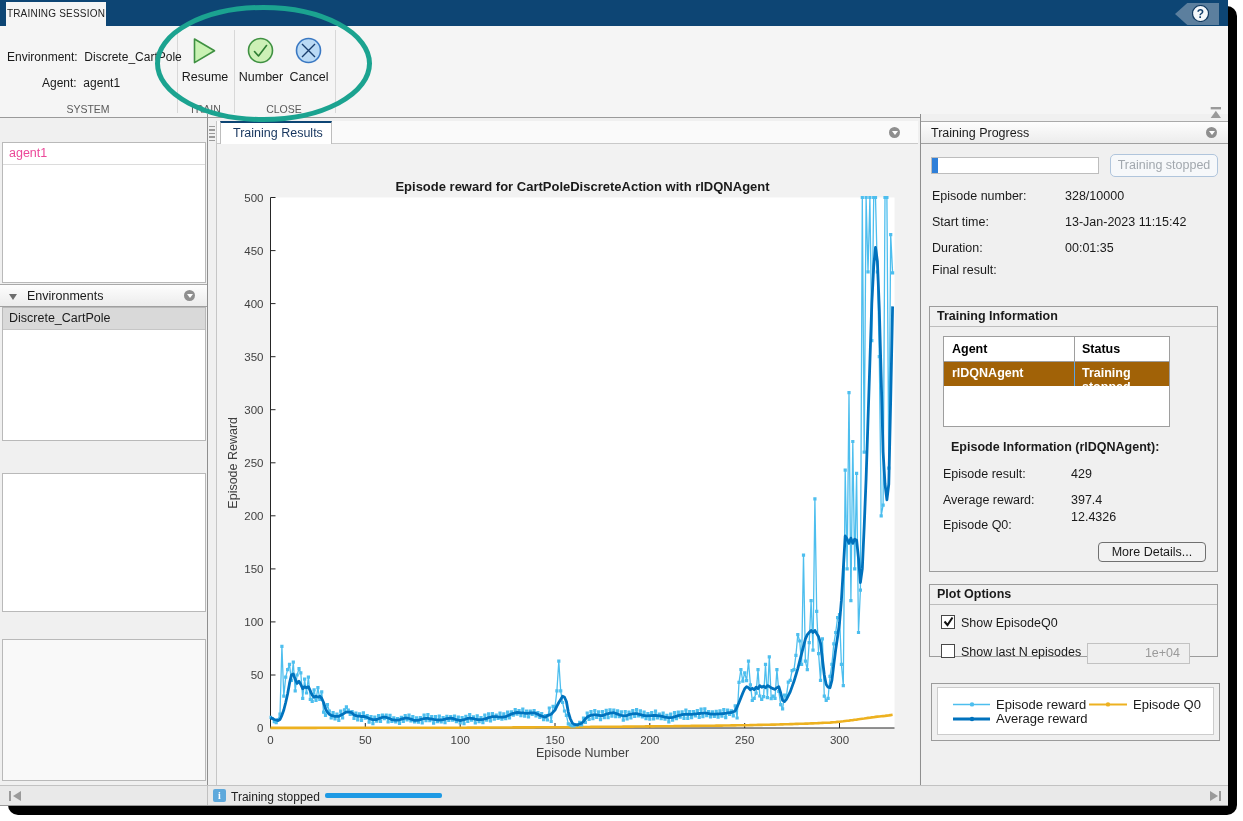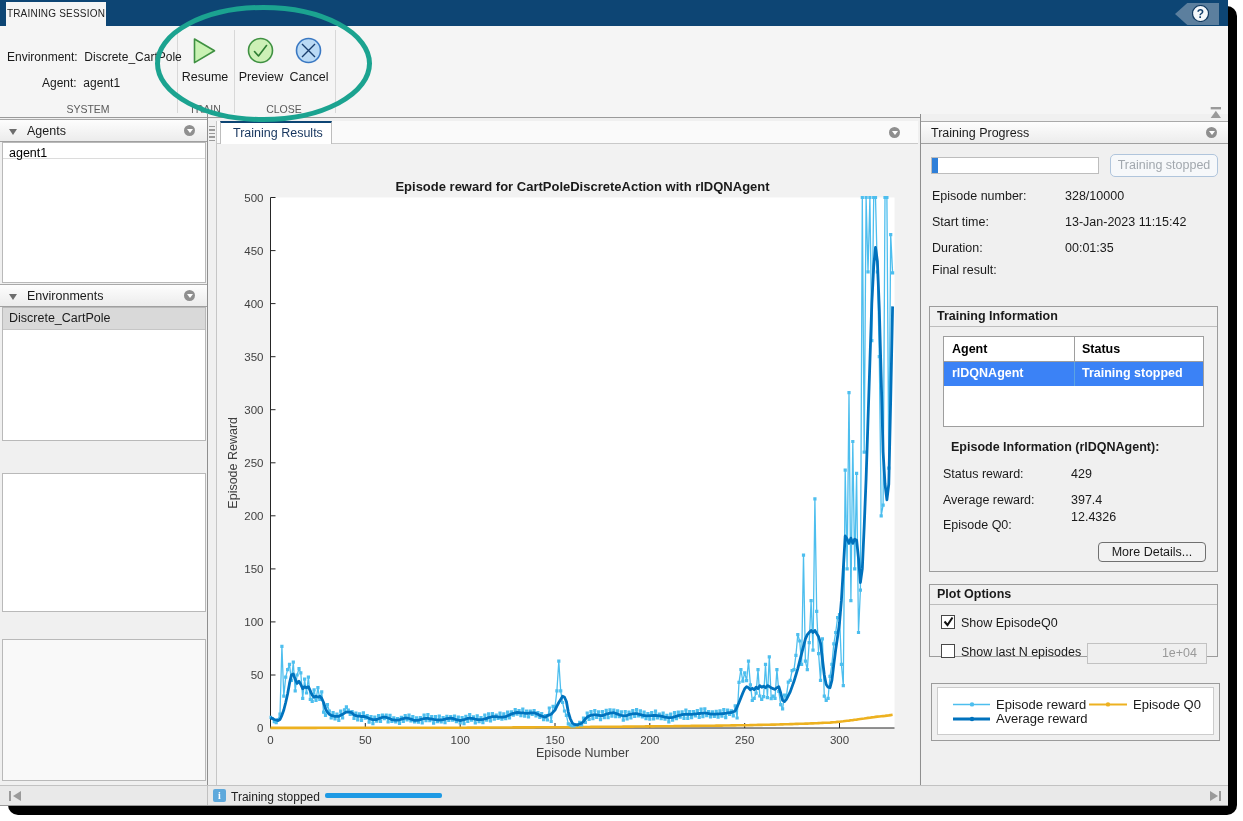--- a/index.html
+++ b/index.html
@@ -97,34 +97,29 @@
   <div class="tbtxt" style="left:7px;top:50px">Environment:&nbsp; Discrete_CartPole</div>
   <div class="tbtxt" style="left:42px;top:76px">Agent:&nbsp; agent1</div>
   <svg class="abs" style="left:193px;top:37px" width="24" height="28">
       <path d="M1.5 2 L21.5 13.8 L1.5 25.6 Z" fill="#c9f2b3" stroke="#3f9142" stroke-width="1.6" stroke-linejoin="round"></path>
     </svg>
   <div class="btnlbl" style="left:165px">Resume</div>
   <svg class="abs" style="left:247px;top:37px" width="27" height="27">
       <circle cx="13.5" cy="13.5" r="12" fill="#cdf0b6" stroke="#3f9142" stroke-width="1.6"></circle>
       <path d="M7.5 14.5 L11.5 19 L19.5 8.5" fill="none" stroke="#2e7d32" stroke-width="1.6" stroke-linecap="round" stroke-linejoin="round"></path>
     </svg>
-  <div class="btnlbl" style="left:221px">Preview</div>
+  <div class="btnlbl" style="left:221px">Number</div>
   <svg class="abs" style="left:295px;top:37px" width="27" height="27">
       <circle cx="13.5" cy="13.5" r="12" fill="#badaf5" stroke="#3a78c2" stroke-width="1.6"></circle>
       <path d="M7 7 L20 20 M20 7 L7 20" fill="none" stroke="#1a3e6e" stroke-width="1.4"></path>
     </svg>
   <div class="btnlbl" style="left:269px">Cancel</div>
 
-  <div class="phead" style="top:119px">
-      <span class="tri"></span>
-      <span class="t">Agents</span>
-      <span class="circicon" style="left:184px;top:5px"></span>
-    </div>
   <div class="lbox" style="top:142px;height:141px">
-      <div style="height:16px;border-bottom:1px solid #dcdcdc;font-size:12.5px;color:#000000;padding:3px 0 0 6px">agent1</div>
+      <div style="height:22px;border-bottom:1px solid #dcdcdc;font-size:12.5px;color:#ec4899;padding:3px 0 0 6px">agent1</div>
     </div>
   <div class="phead" style="top:284px">
       <span class="tri"></span>
       <span class="t">Environments</span>
       <span class="circicon" style="left:184px;top:5px"></span>
     </div>
   <div class="lbox" style="top:307px;height:134px">
       <div style="height:22px;background:#d9d9d9;border-bottom:1px solid #c6c6c6;font-size:12.5px;color:#1a1a1a;padding:3px 0 0 6px">Discrete_CartPole</div>
     </div>
   <div class="lbox" style="top:473px;height:139px"></div>
@@ -155,52 +150,52 @@
     <div class="rl" style="left:1065px;top:189px">328/10000</div>
   <div class="rl" style="left:932px;top:215px">Start time:</div>
     <div class="rl" style="left:1065px;top:215px">13-Jan-2023 11:15:42</div>
   <div class="rl" style="left:932px;top:241px">Duration:</div>
     <div class="rl" style="left:1065px;top:241px">00:01:35</div>
   <div class="rl" style="left:932px;top:263px">Final result:</div>
 
   <div class="grpbox" style="left:929px;top:306px;width:289px;height:266px">
       <div class="grptitle" style="border-bottom:1px solid #bdbdbd;padding-bottom:4px">Training Information</div>
     </div>
-  <div class="abs" style="left:943px;top:336px;width:261px;height:91px;background:#fff;border:1px solid #9e9e9e">
+  <div class="abs" style="left:943px;top:336px;width:227px;height:91px;background:#fff;border:1px solid #9e9e9e">
     <div style="height:25px;border-bottom:1px solid #9e9e9e;position:relative">
       <span style="position:absolute;left:8px;top:5px;font-weight:bold;font-size:12.5px">Agent</span>
       <span style="position:absolute;left:138px;top:5px;font-weight:bold;font-size:12.5px">Status</span>
       <span style="position:absolute;left:130px;top:0;width:1px;height:25px;background:#9e9e9e"></span>
     </div>
-    <div style="height:24px;background:#3b82f6;position:relative">
+    <div style="height:24px;background:#a16207;position:relative">
       <span style="position:absolute;left:8px;top:4px;color:#fff;font-size:12.5px;font-weight:bold">rlDQNAgent</span>
       <span style="position:absolute;left:138px;top:4px;color:#fff;font-size:12.5px;font-weight:bold">Training stopped</span>
       <span style="position:absolute;left:130px;top:0;width:1px;height:24px;background:#5ba3e3"></span>
     </div>
   </div>
   <div class="rl" style="left:951px;top:440px;font-weight:bold">Episode Information (rlDQNAgent):</div>
-  <div class="rl" style="left:943px;top:467px">Status reward:</div>
+  <div class="rl" style="left:943px;top:467px">Episode result:</div>
     <div class="rl" style="left:1071px;top:467px">429</div>
   <div class="rl" style="left:943px;top:493px">Average reward:</div>
     <div class="rl" style="left:1071px;top:493px">397.4</div>
   <div class="rl" style="left:943px;top:518px">Episode Q0:</div>
     <div class="rl" style="left:1071px;top:510px">12.4326</div>
   <div class="abs" style="left:1098px;top:542px;width:108px;height:20px;border:1px solid #707070;border-radius:4px;background:#f2f2f2;font-size:12.5px;color:#1a1a1a;text-align:center;line-height:18px">More Details...</div>
 
   <div class="grpbox" style="left:929px;top:584px;width:289px;height:73px">
       <div class="grptitle" style="border-bottom:1px solid #bdbdbd;padding-bottom:2px">Plot Options</div>
     </div>
   <div class="cb" style="left:941px;top:615px"></div>
   <svg class="abs" style="left:942px;top:615px" width="13" height="13">
       <path d="M2.5 6.5 L5.5 10 L10.5 2.5" fill="none" stroke="#111" stroke-width="2"></path>
     </svg>
   <div class="rl" style="left:961px;top:616px">Show EpisodeQ0</div>
   <div class="cb" style="left:941px;top:644px"></div>
   <div class="rl" style="left:961px;top:645px">Show last N episodes</div>
-  <div class="abs" style="left:1087px;top:643px;width:120px;height:21px;background:#efefef;border:1px solid #c2c2c2;font-size:12.5px;color:#9a9a9a;text-align:right;line-height:19px;padding-right:9px">1e+04</div>
+  <div class="abs" style="left:1087px;top:643px;width:103px;height:21px;background:#efefef;border:1px solid #c2c2c2;font-size:12.5px;color:#9a9a9a;text-align:right;line-height:19px;padding-right:9px">1e+04</div>
 
   <div class="abs" style="left:931px;top:683px;width:289px;height:58px;border:1px solid #9b9b9b"></div>
   <div class="abs" style="left:937px;top:687px;width:277px;height:48px;background:#fff;border:1px solid #cccccc"></div>
   <svg class="abs" style="left:937px;top:687px" width="277" height="48">
     <path d="M16 17.4 H53" stroke="#4DBEEE" stroke-width="1.5"></path>
       <circle cx="35" cy="17.4" r="2.2" fill="#4DBEEE"></circle>
     <text x="59" y="21.8" style="font:13px &quot;Liberation Sans&quot;,sans-serif;fill:#1a1a1a">Episode reward</text>
     <path d="M152 17.4 H190" stroke="#EDB120" stroke-width="2"></path>
       <circle cx="171" cy="17.4" r="2.2" fill="#EDB120"></circle>
     <text x="196" y="21.8" style="font:13px &quot;Liberation Sans&quot;,sans-serif;fill:#1a1a1a">Episode Q0</text>

